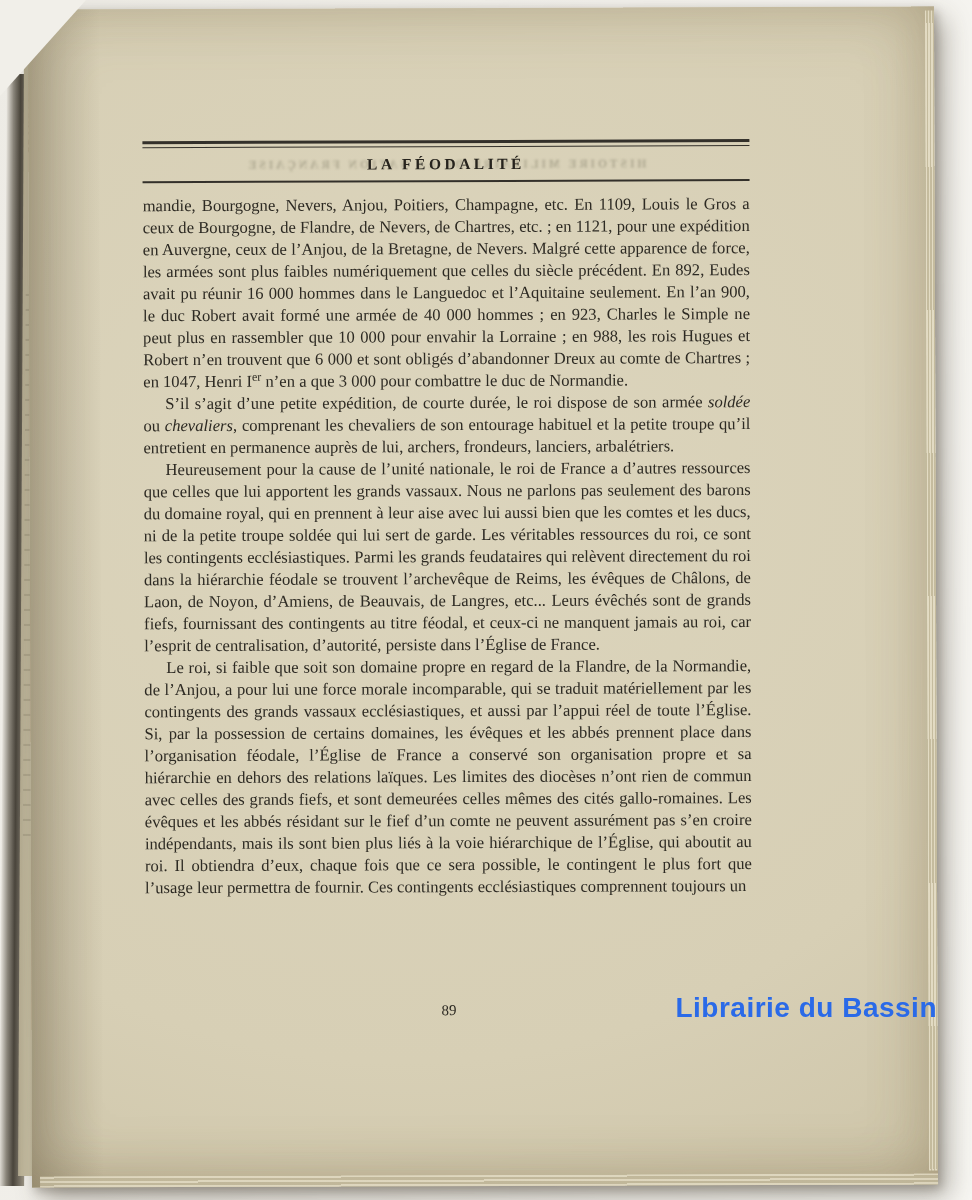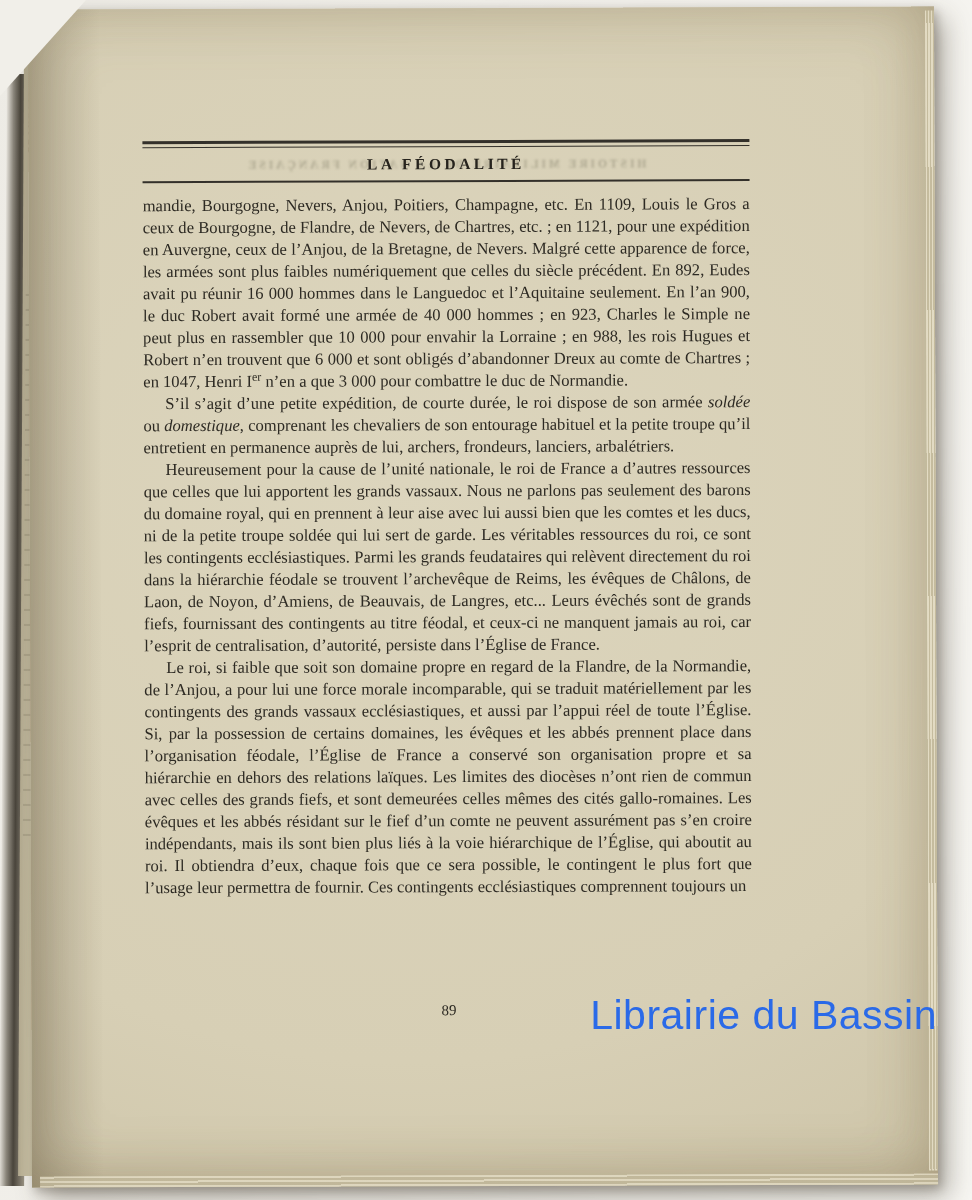--- a/index.html
+++ b/index.html
@@ -53,21 +53,21 @@
   .text-block p.indent{text-indent:22px;}
   .text-block em{font-style:italic;}
   .text-block sup{font-size:12px;line-height:0;vertical-align:6px;}
 
   .page-number{position:absolute;left:114px;top:994px;width:607px;text-align:center;
     font-size:15px;color:#2d2a23;}
 
   
   .watermark{position:absolute;top:992px;right:35px;z-index:10;
     font-family:"Liberation Sans","DejaVu Sans",sans-serif;
-    font-size:41px;font-weight:400;letter-spacing:.5px;color:#2a6ae8;}
+    font-size:28px;font-weight:700;letter-spacing:.5px;color:#2a6ae8;}
 </style>
 </head>
 <body>
 
 <div class="photo">
 
   <div class="spine"></div>
 
   <div class="prev-sliver">
     <div class="sliver-text">FRANÇAIS</div>
@@ -79,21 +79,21 @@
 
     <div class="header-block">
       <div class="bleed-title">HISTOIRE MILITAIRE DE LA NATION FRANÇAISE</div>
       <div class="rule-top"></div>
       <div class="header-title">LA FÉODALITÉ</div>
       <div class="rule-bottom"></div>
     </div>
 
     <div class="text-block">
         <p>mandie, Bourgogne, Nevers, Anjou, Poitiers, Champagne, etc. En 1109, Louis le Gros a ceux de Bourgogne, de Flandre, de Nevers, de Chartres, etc. ; en 1121, pour une expédition en Auvergne, ceux de l’Anjou, de la Bretagne, de Nevers. Malgré cette apparence de force, les armées sont plus faibles numériquement que celles du siècle précédent. En 892, Eudes avait pu réunir 16&nbsp;000 hommes dans le Languedoc et l’Aquitaine seulement. En l’an 900, le duc Robert avait formé une armée de 40&nbsp;000 hommes ; en 923, Charles le Simple ne peut plus en rassembler que 10&nbsp;000 pour envahir la Lorraine ; en 988, les rois Hugues et Robert n’en trouvent que 6&nbsp;000 et sont obligés d’abandonner Dreux au comte de Chartres ; en 1047, Henri I<sup>er</sup> n’en a que 3&nbsp;000 pour combattre le duc de Normandie.</p>
-        <p class="indent">S’il s’agit d’une petite expédition, de courte durée, le roi dispose de son armée <em>soldée</em> ou <em>domestique</em>, comprenant les chevaliers de son entourage habituel et la petite troupe qu’il entretient en permanence auprès de lui, archers, frondeurs, lanciers, arbalétriers.</p>
+        <p class="indent">S’il s’agit d’une petite expédition, de courte durée, le roi dispose de son armée <em>soldée</em> ou <em>chevaliers</em>, comprenant les chevaliers de son entourage habituel et la petite troupe qu’il entretient en permanence auprès de lui, archers, frondeurs, lanciers, arbalétriers.</p>
         <p class="indent">Heureusement pour la cause de l’unité nationale, le roi de France a d’autres ressources que celles que lui apportent les grands vassaux. Nous ne parlons pas seulement des barons du domaine royal, qui en prennent à leur aise avec lui aussi bien que les comtes et les ducs, ni de la petite troupe soldée qui lui sert de garde. Les véritables ressources du roi, ce sont les contingents ecclésiastiques. Parmi les grands feudataires qui relèvent directement du roi dans la hiérarchie féodale se trouvent l’archevêque de Reims, les évêques de Châlons, de Laon, de Noyon, d’Amiens, de Beauvais, de Langres, etc... Leurs évêchés sont de grands fiefs, fournissant des contingents au titre féodal, et ceux-ci ne manquent jamais au roi, car l’esprit de centralisation, d’autorité, persiste dans l’Église de France.</p>
         <p class="indent">Le roi, si faible que soit son domaine propre en regard de la Flandre, de la Normandie, de l’Anjou, a pour lui une force morale incomparable, qui se traduit matériellement par les contingents des grands vassaux ecclésiastiques, et aussi par l’appui réel de toute l’Église. Si, par la possession de certains domaines, les évêques et les abbés prennent place dans l’organisation féodale, l’Église de France a conservé son organisation propre et sa hiérarchie en dehors des relations laïques. Les limites des diocèses n’ont rien de commun avec celles des grands fiefs, et sont demeurées celles mêmes des cités gallo-romaines. Les évêques et les abbés résidant sur le fief d’un comte ne peuvent assurément pas s’en croire indépendants, mais ils sont bien plus liés à la voie hiérarchique de l’Église, qui aboutit au roi. Il obtiendra d’eux, chaque fois que ce sera possible, le contingent le plus fort que l’usage leur permettra de fournir. Ces contingents ecclésiastiques comprennent toujours un</p>
       </div>
 
     <div class="page-number">89</div>
 
     <div class="fore-edge"></div>
     <div class="bottom-edge"></div>
   </div>
 

